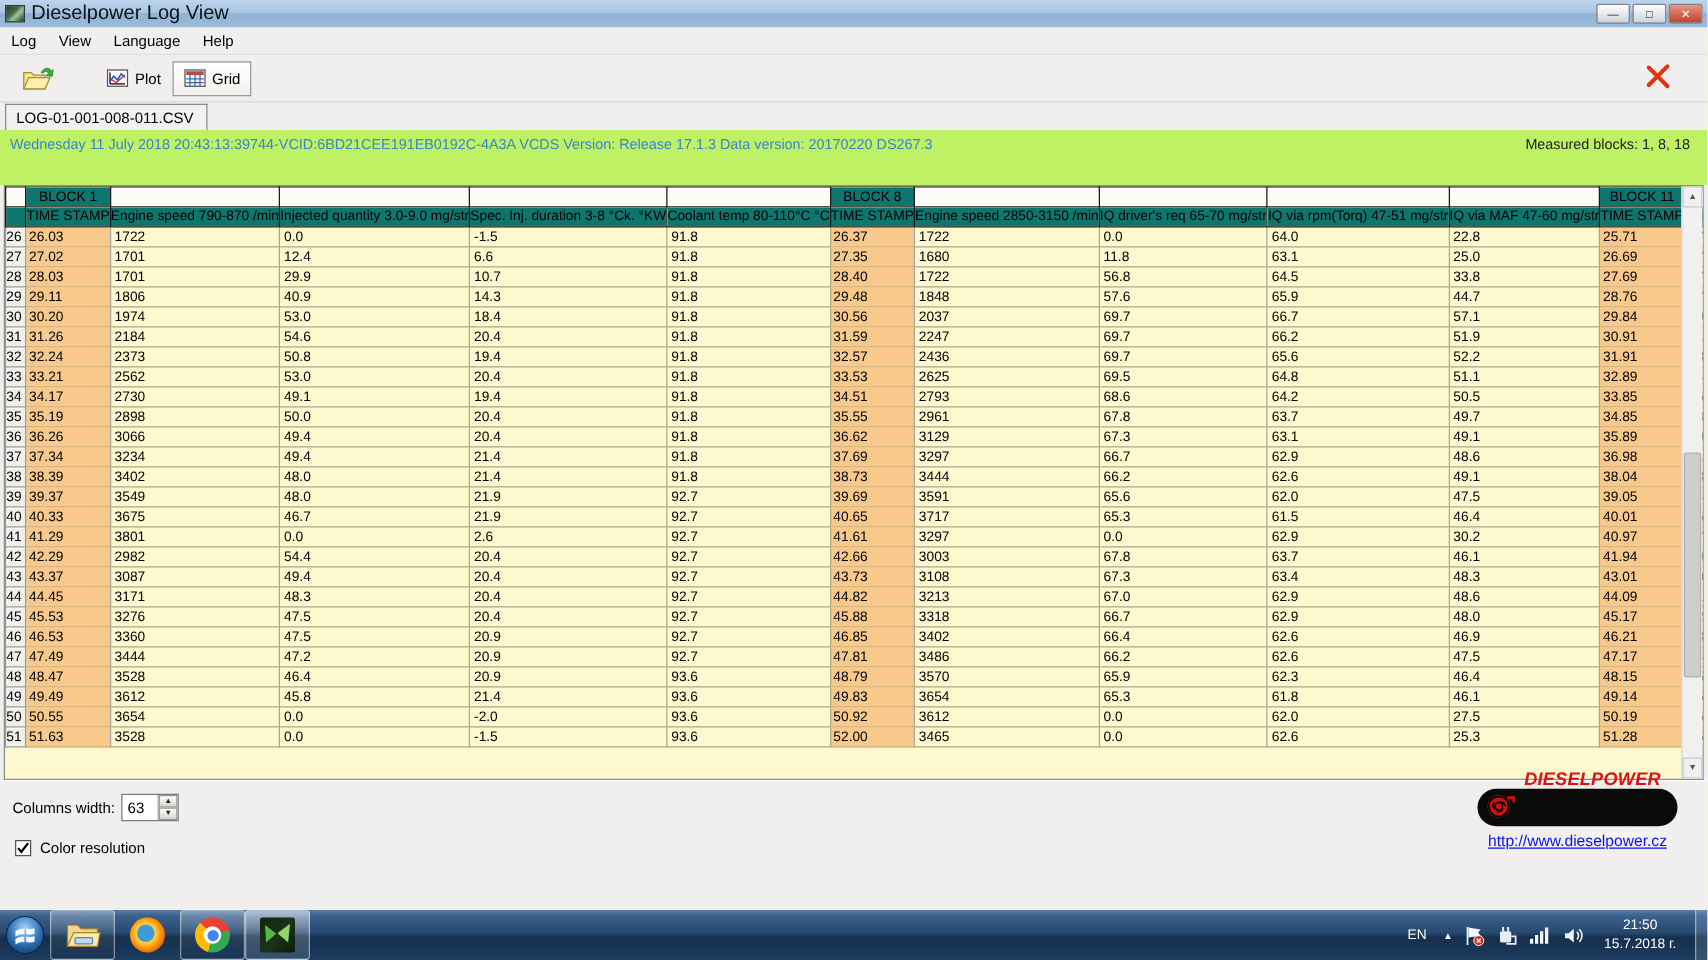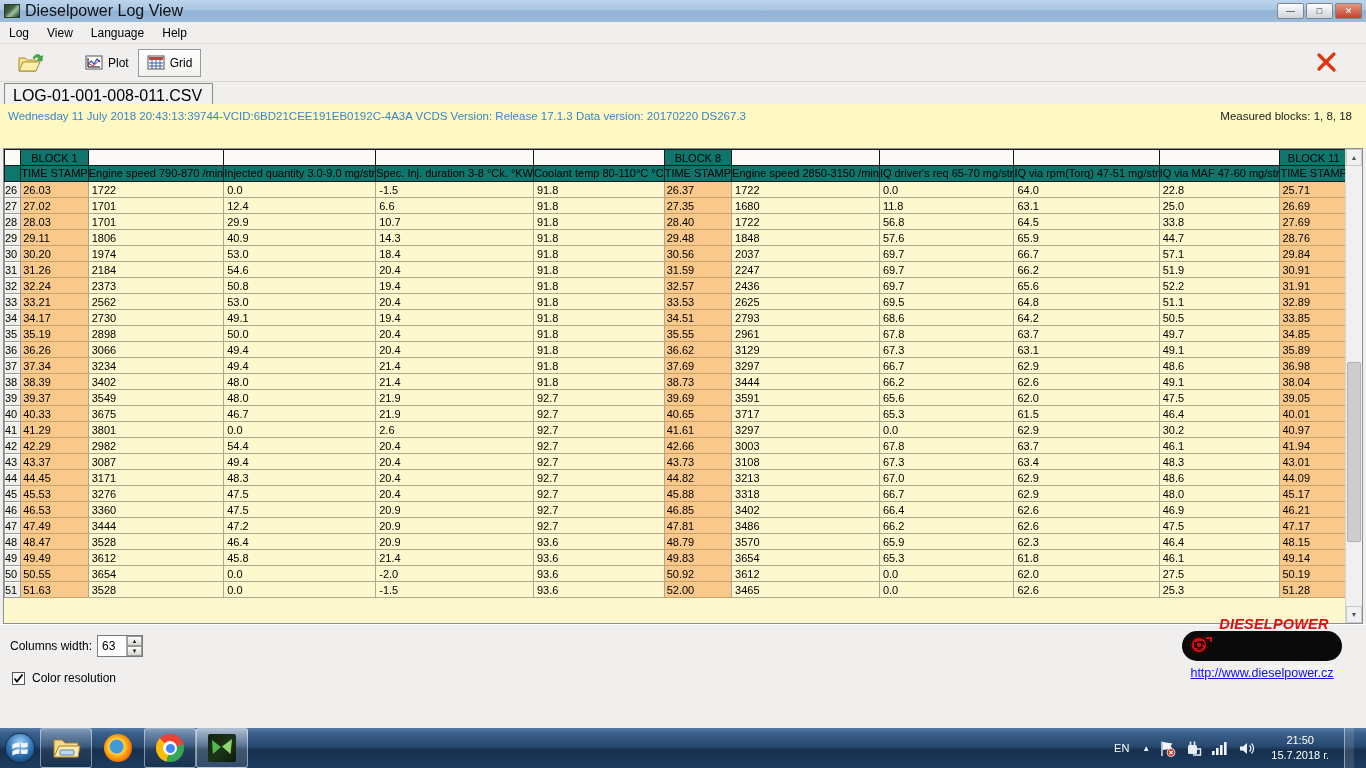--- a/index.html
+++ b/index.html
@@ -25,24 +25,24 @@
   
   .toolbar { height:38px; background:#f0efee; border-bottom:1px solid #d8d6d2; display:flex; align-items:center; padding:0 8px; flex:0 0 auto; position:relative; }
   .tool-btn { display:flex; align-items:center; gap:5px; padding:5px 8px; border:1px solid transparent; font-size:12px; }
   .tool-btn.selected { background:linear-gradient(180deg,#ffffff,#f2f1ee); border:1px solid #9a9a9a; }
   .tool-btn svg { display:block; }
   .toolbar .spacer { width:24px; }
   .close-file { margin-left:auto; margin-right:18px; width:26px; height:26px; display:flex; align-items:center; justify-content:center; }
 
   
   .tabrow { height:22px; background:#f0efee; display:flex; align-items:flex-end; padding-left:4px; flex:0 0 auto; }
-  .tab { border:1px solid #8a8a8a; border-bottom:none; background:#f2f1ef; padding:3px 10px 3px 8px; font-size:16px; height:21px; }
+  .tab { border:1px solid #8a8a8a; border-bottom:none; background:#f2f1ef; padding:3px 10px 3px 8px; font-size:12px; height:21px; }
 
   
-  .infopanel { height:44px; background:#fef9c3; position:relative; padding:4px 8px; flex:0 0 auto; }
+  .infopanel { height:44px; background:#bef264; position:relative; padding:4px 8px; flex:0 0 auto; }
   .info-line { color:#3a85c6; font-size:11.5px; white-space:pre; line-height:16px; }
   .measured { position:absolute; right:14px; top:6px; color:#222; font-size:11.5px; }
 
   
   .grid-region { flex:1 1 auto; position:relative; background:#fdf8cd; border:1px solid #8a8d94; margin:0 3px; overflow:hidden; }
   #grid-table { table-layout:fixed; border-collapse:collapse; }
   #grid-table td { overflow:hidden; white-space:nowrap; font-size:11px; height:16px; }
   td.bh { background:#fbfaf6; border:1px solid #1a1a1a; text-align:center; }
   td.ch { background:#0f766e; border:1px solid #1a1a1a; text-align:center; line-height:13px; white-space:pre-line; height:58px; }
   td.pink { background:#0f766e; }
@@ -87,21 +87,21 @@
   .ff-icon { width:28px; height:28px; border-radius:50%;
     background:radial-gradient(circle at 45% 45%, #3f9bd8 0 30%, #ffd24a 34%, #ff9500 55%, #e3600c 75%, #c24607 100%); }
   .chrome-icon { width:28px; height:28px; border-radius:50%; position:relative;
     background:conic-gradient(from -45deg, #ea4335 0 33.3%, #34a853 0 66.6%, #fbbc05 0 100%); }
   .chrome-icon::before { content:""; position:absolute; left:7px; top:7px; width:14px; height:14px; border-radius:50%; background:#fff; }
   .chrome-icon::after { content:""; position:absolute; left:9.5px; top:9.5px; width:9px; height:9px; border-radius:50%; background:#4285f4; }
   .app-task-icon { width:28px; height:28px; border-radius:2px; background:linear-gradient(135deg,#13240f 0%,#1d3318 55%,#0d1a0a 100%); position:relative; }
   .app-task-icon::before { content:""; position:absolute; left:4px; top:6px; width:9px; height:14px; background:#52b84a; clip-path:polygon(100% 50%,0 0,10% 100%); }
   .app-task-icon::after { content:""; position:absolute; right:4px; top:5px; width:10px; height:15px; background:#8fd76a; clip-path:polygon(0 50%,100% 0,85% 100%); }
 
-  .tray { margin-left:auto; display:flex; align-items:center; gap:9px; padding-right:12px; color:#fff; }
+  .tray { margin-left:auto; display:flex; align-items:center; gap:9px; padding-right:0; color:#fff; }
   .tray-lang { font-size:11px; color:#fff; padding:2px 4px; }
   .tray-chevron { color:#eaf2fa; font-size:8px; }
   .tray svg { display:block; }
   .clock { text-align:center; line-height:15px; font-size:11px; color:#fff; padding:0 6px; }
   .show-desktop { width:10px; height:40px; background:rgba(255,255,255,.12); border-left:1px solid rgba(255,255,255,.45); }
 </style>
 </head>
 <body>
 
 <div class="app">

